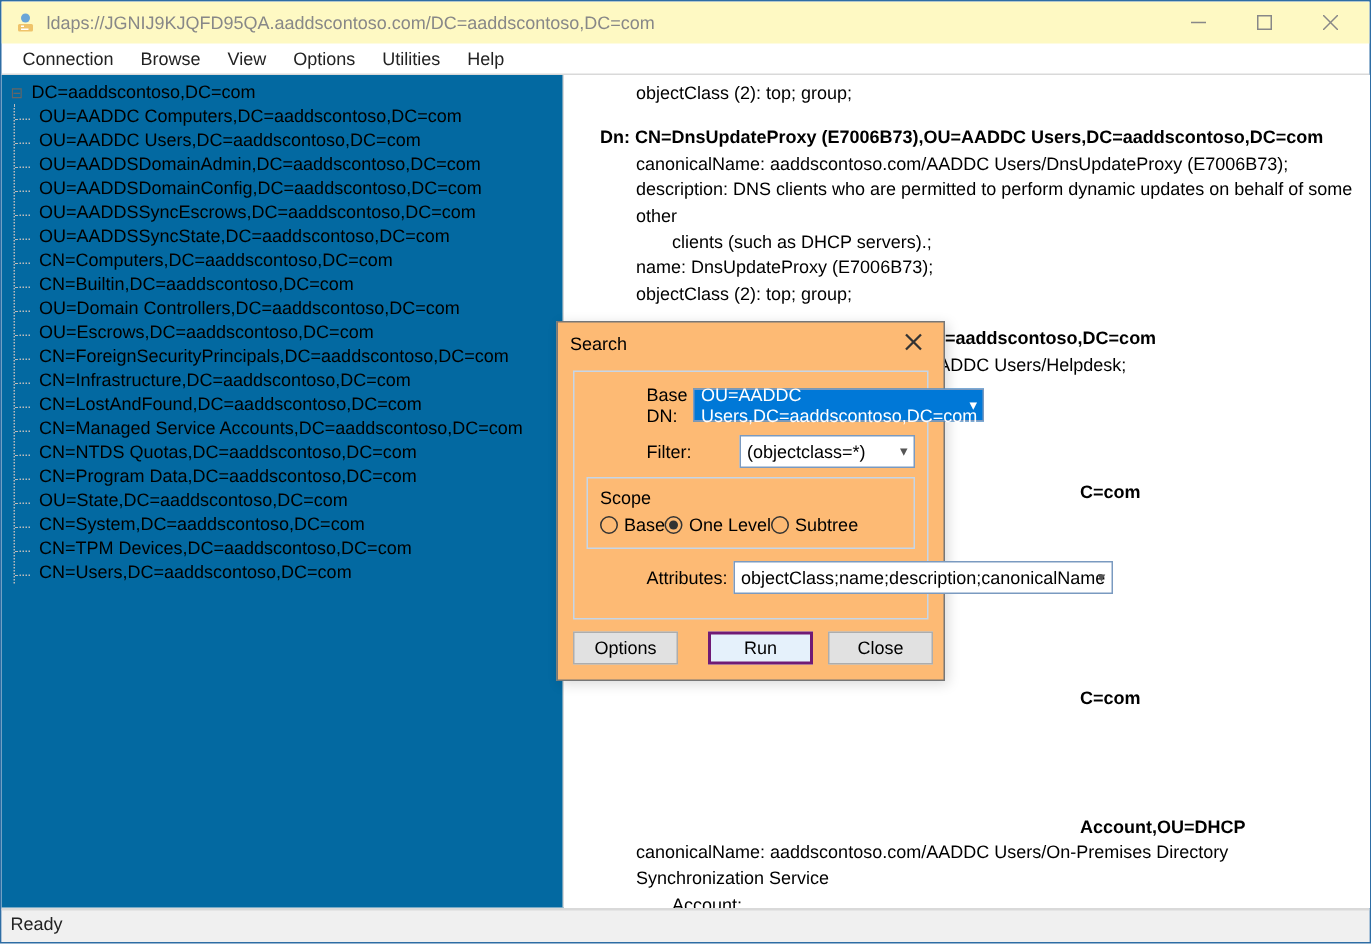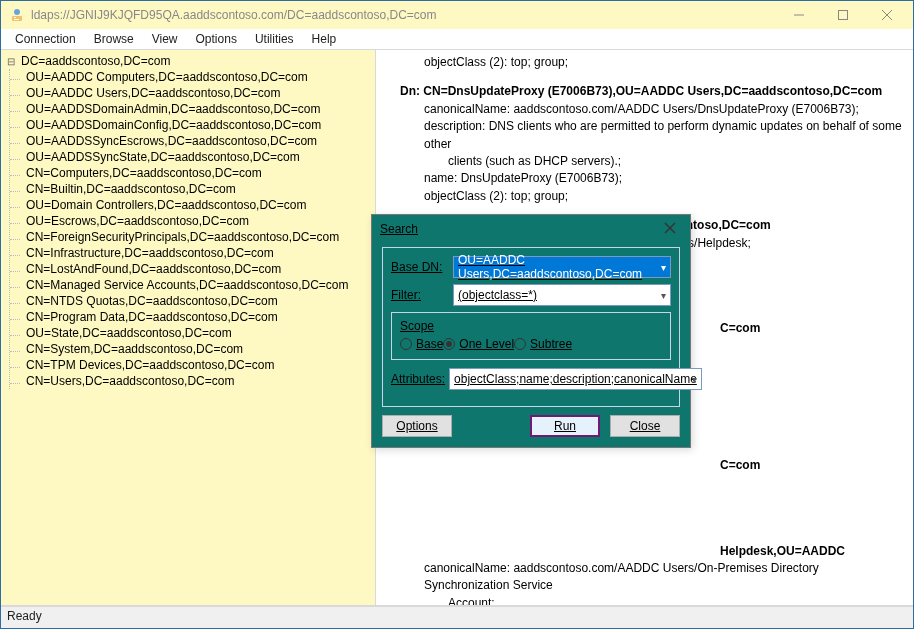--- a/index.html
+++ b/index.html
@@ -33,52 +33,51 @@
       white-space: nowrap;
       overflow: hidden;
     }
     .win-controls { display: flex; }
     .win-btn { width: 44px; height: 28px; display:flex; align-items:center; justify-content:center; color:#888;}
     
     .menubar { height: 20px; display:flex; align-items:center; padding: 0 6px; gap: 2px; }
     .menubar span { padding: 2px 8px; color:#222; }
     
     .workspace { display:flex; height: calc(629px - 28px - 20px - 22px - 2px); border-top:1px solid #d9d9d9; border-bottom:1px solid #d9d9d9; }
-    .left-pane { width: 375px; border-right:1px solid #d9d9d9; padding: 3px 4px; overflow:hidden; background:#fef9c3;}
+    .left-pane { width: 375px; border-right:1px solid #d9d9d9; padding: 3px 4px; overflow:hidden; background:#0369a1;}
     .right-pane { flex:1; padding: 4px 10px 4px 24px; overflow-y:auto; background:#fff; position:relative;}
     
     .tree-root > .tree-label::before { content:"⊟"; color:#666; font-size:10px; margin-right:4px; display:inline-block; width:10px;}
     .tree-root > .tree-label { padding:1px 2px; white-space:nowrap; }
     .tree-children { padding-left: 14px; border-left: 1px dotted #bbb; margin-left:4px;}
     .tree-child { padding:1px 2px; white-space:nowrap; position:relative;}
     .tree-child::before { content:""; position:absolute; left:-14px; top:10px; width:10px; border-top:1px dotted #bbb;}
     
     .entry { margin-bottom: 12px; line-height: 1.45; }
     .entry .dn { font-weight: 600; }
     .entry .attr { padding-left: 24px; }
     .entry .attr-wrap { padding-left: 48px; }
     
     .statusbar { height:37px; padding: 2px 6px; font-size:12px; color:#222; background:#f0f0f0; border-top:1px solid #d9d9d9;}
     
     .dialog {
       position:absolute;
       left: 370px; top: 213px;
-      width: 320px;
-      background:#0f766e;
+      width: 259px;
+      background:#fdba74;
       border:1px solid #777;
       box-shadow: 2px 2px 8px rgba(0,0,0,0.15);
-      text-decoration: underline;
     }
     .dlg-titlebar { display:flex; align-items:center; padding: 4px 8px; height:28px;}
     .dlg-title { flex:1; font-size:12px;}
     .dlg-close { width:24px; text-align:center; font-size:14px;}
     .dlg-body { padding:4px 10px 10px 10px; }
     .fieldset { border:1px solid #c5d6e8; padding:8px 8px 10px 8px; margin-bottom:4px;}
     .form-row { display:flex; align-items:center; margin-bottom:6px; gap:4px;}
-    .form-label { width:58px; }
+    .form-label { width:58px;margin-left:40px; }
     .combo { flex:1; height:22px; border:1px solid #7a9ac0; background:#fff; display:flex; align-items:center; padding:0 4px; font-size:12px; position:relative;}
     .combo.sel { background:#0078d7; color:#fff; }
     .combo .chev { position:absolute; right:4px; color:#555; font-size:10px;}
     .combo.sel .chev { color:#fff;}
     .scope-box { border:1px solid #c5d6e8; padding:6px 8px 8px 8px; margin:2px 0 8px 0;}
     .scope-label { font-size:12px; margin-bottom:4px;}
     .radio-row { display:flex; align-items:flex-start;}
     .radio-opt { display:flex; align-items:center; gap:4px; font-size:12px;}
     .radio-circle { width:12px; height:12px; border:1px solid #333; border-radius:50%; display:inline-flex; align-items:center; justify-content:center;}
     .radio-dot { width:6px; height:6px; background:#333; border-radius:50%;}
@@ -179,21 +178,21 @@
       <div style="height: 56px;"></div>
       <div class="entry">
         <div class="dn" style="padding-left: 320px;">C=com</div>
       </div>
       <div style="height: 108px;"></div>
       <div class="entry">
         <div class="dn" style="padding-left: 320px;">C=com</div>
       </div>
       <div style="height: 56px;"></div>
       <div class="entry">
-        <div class="dn" style="padding-left: 320px;">Helpdesk,OU=AADDC</div>
+        <div class="dn" style="padding-left: 320px;">Account,OU=DHCP</div>
         <div class="attr">canonicalName: aaddscontoso.com/AADDC Users/On-Premises Directory Synchronization Service</div>
         <div class="attr-wrap">Account;</div>
       </div>
     </div>
 </div>
 
 <div class="statusbar">
   <span>Ready</span>
 </div>
 

